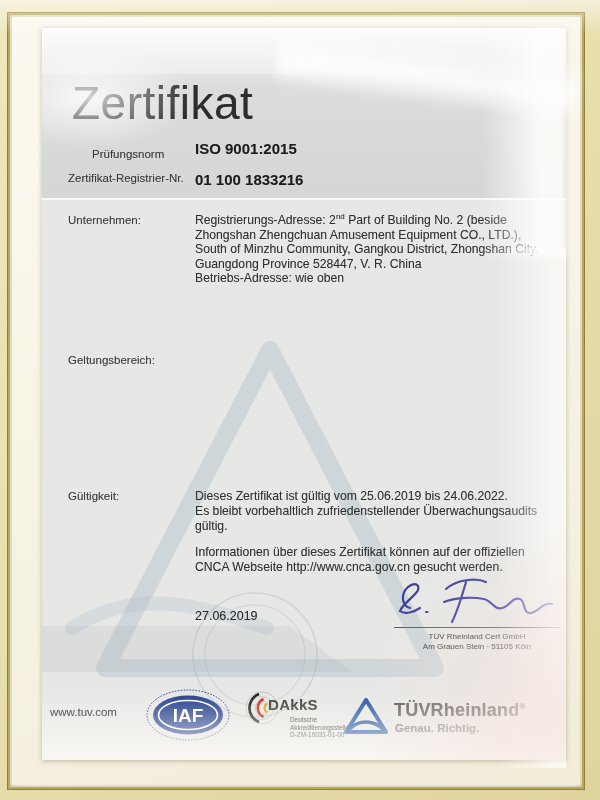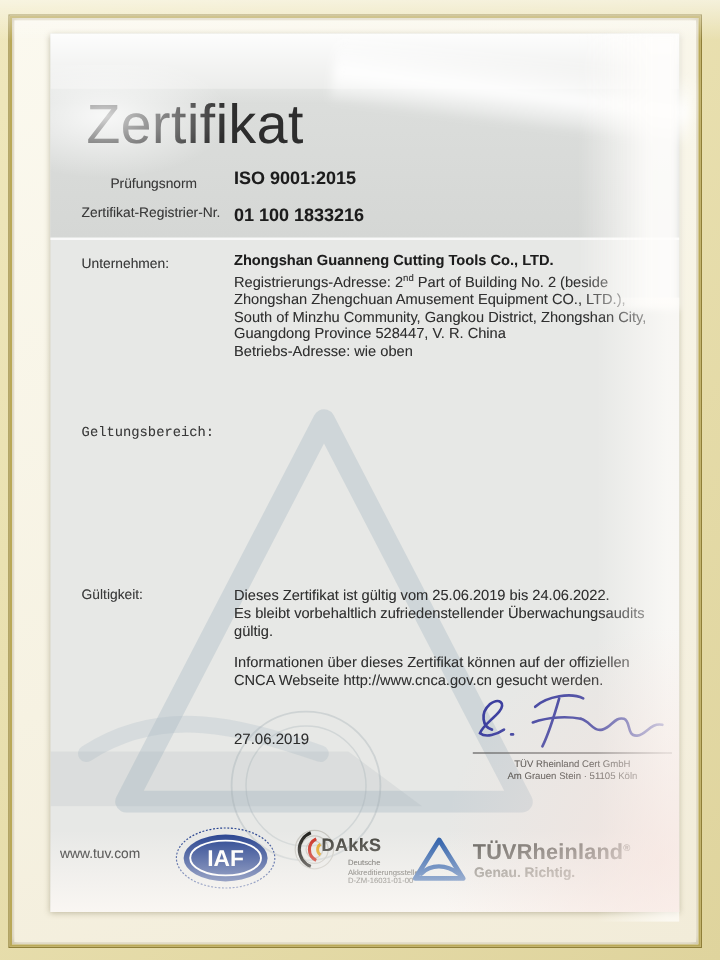--- a/index.html
+++ b/index.html
@@ -92,29 +92,28 @@
     <div class="sep"></div>
     <div class="title">Zertifikat</div>
 
     <div class="lbl" style="left:26px; top:120px;margin-left:24px;">Prüfungsnorm</div>
     <div class="val-norm">ISO 9001:2015</div>
     <div class="lbl" style="left:26px; top:144px;">Zertifikat-Registrier-Nr.</div>
     <div class="val-reg">01 100 1833216</div>
 
     <div class="lbl" style="left:26px; top:186px;">Unternehmen:</div>
     <div class="block" style="top:182px;">
-      <div class="b">Zhongshan Guanneng Cutting Tools Co., LTD.</div>
       <div><span>Registrierungs-Adresse: 2</span><sup>nd</sup><span> Part of Building No. 2 (beside</span></div>
       <div>Zhongshan Zhengchuan Amusement Equipment CO., LTD.),</div>
       <div>South of Minzhu Community, Gangkou District, Zhongshan City,</div>
       <div>Guangdong Province 528447, V. R. China</div>
       <div>Betriebs-Adresse: wie oben</div>
     </div>
 
-    <div class="lbl" style="left:26px; top:326px;font-family:Liberation Mono, monospace;">Geltungsbereich:</div>
+    <div class="lbl" style="left:26px; top:326px;">Geltungsbereich:</div>
 
 
     <div class="lbl" style="left:26px; top:462px;">Gültigkeit:</div>
     <div class="block" style="top:461px; line-height:15.2px;">
       <div>Dieses Zertifikat ist gültig vom 25.06.2019 bis 24.06.2022.</div>
       <div>Es bleibt vorbehaltlich zufriedenstellender Überwachungsaudits</div>
       <div>gültig.</div>
     </div>
 
     <div class="block" style="top:517px; line-height:15.2px;">

